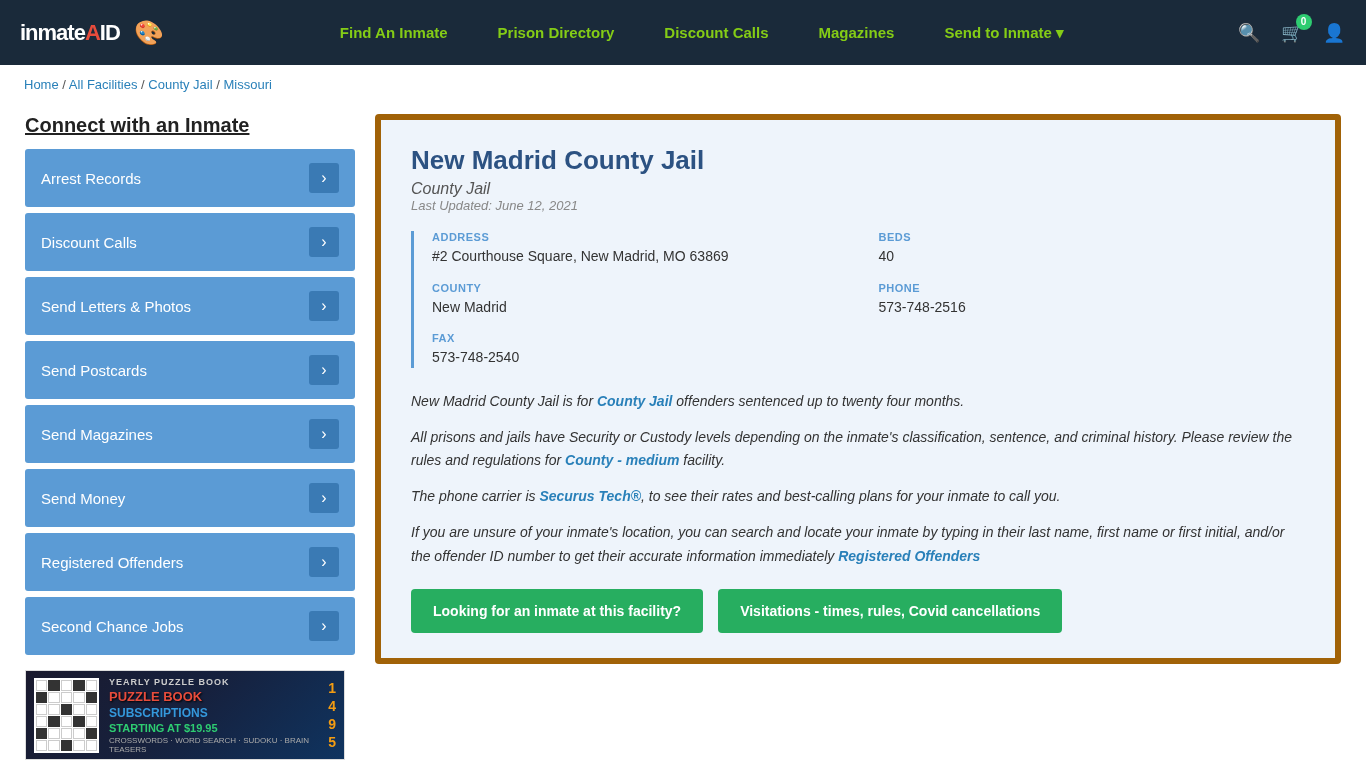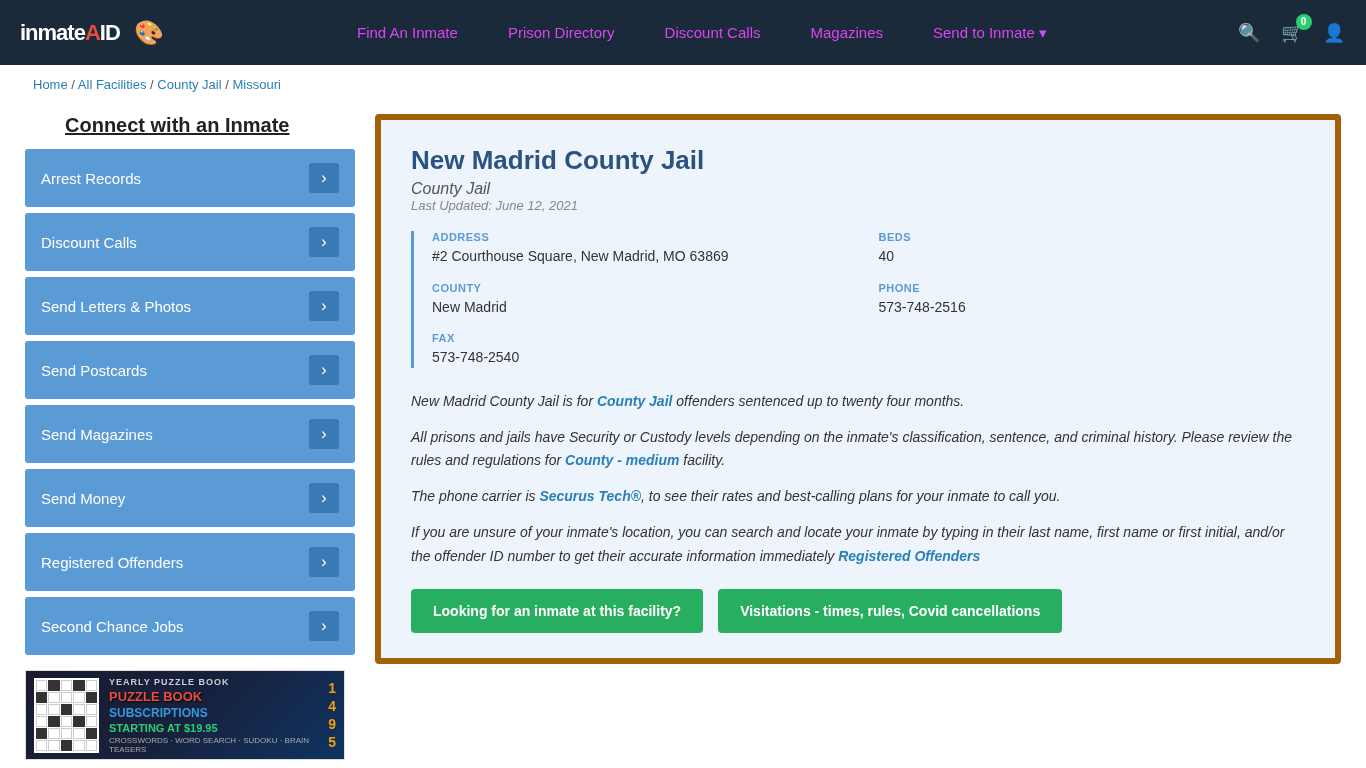--- a/index.html
+++ b/index.html
@@ -28,24 +28,24 @@
     .logo-text span.red { color: #e74c3c; }
     .logo-icon { font-size: 24px; }
     .nav-links {
       display: flex;
       align-items: center;
       gap: 50px;
       flex: 1;
       justify-content: center;
     }
     .nav-link {
-      color: #d946ef;
+      color: #84cc16;
       text-decoration: none;
       font-size: 15px;
-      font-weight: 400;
+      font-weight: 700;
       cursor: pointer;
       white-space: nowrap;
     }
     .nav-send {
       display: flex;
       align-items: center;
       gap: 5px;
     }
     .nav-actions {
       display: flex;
@@ -72,21 +72,21 @@
       height: 16px;
       font-size: 10px;
       display: flex;
       align-items: center;
       justify-content: center;
       font-weight: bold;
     }
 
     
     .breadcrumb-bar {
-      padding: 12px 33px;
+      padding: 12px 24px;
       font-size: 13px;
     }
     .breadcrumb-bar a {
       color: #2980b9;
       text-decoration: none;
     }
     .breadcrumb-bar span { color: #555; }
 
     
     .main-layout {
@@ -100,21 +100,20 @@
     .sidebar {
       width: 330px;
       flex-shrink: 0;
     }
     .sidebar-title {
       font-size: 20px;
       font-weight: bold;
       text-decoration: underline;
       margin-bottom: 12px;
       color: #222;
-      margin-left: 40px;
     }
     .sidebar-menu {
       display: flex;
       flex-direction: column;
       gap: 6px;
     }
     .sidebar-item {
       background: #5b9bd5;
       color: #fff;
       display: flex;

